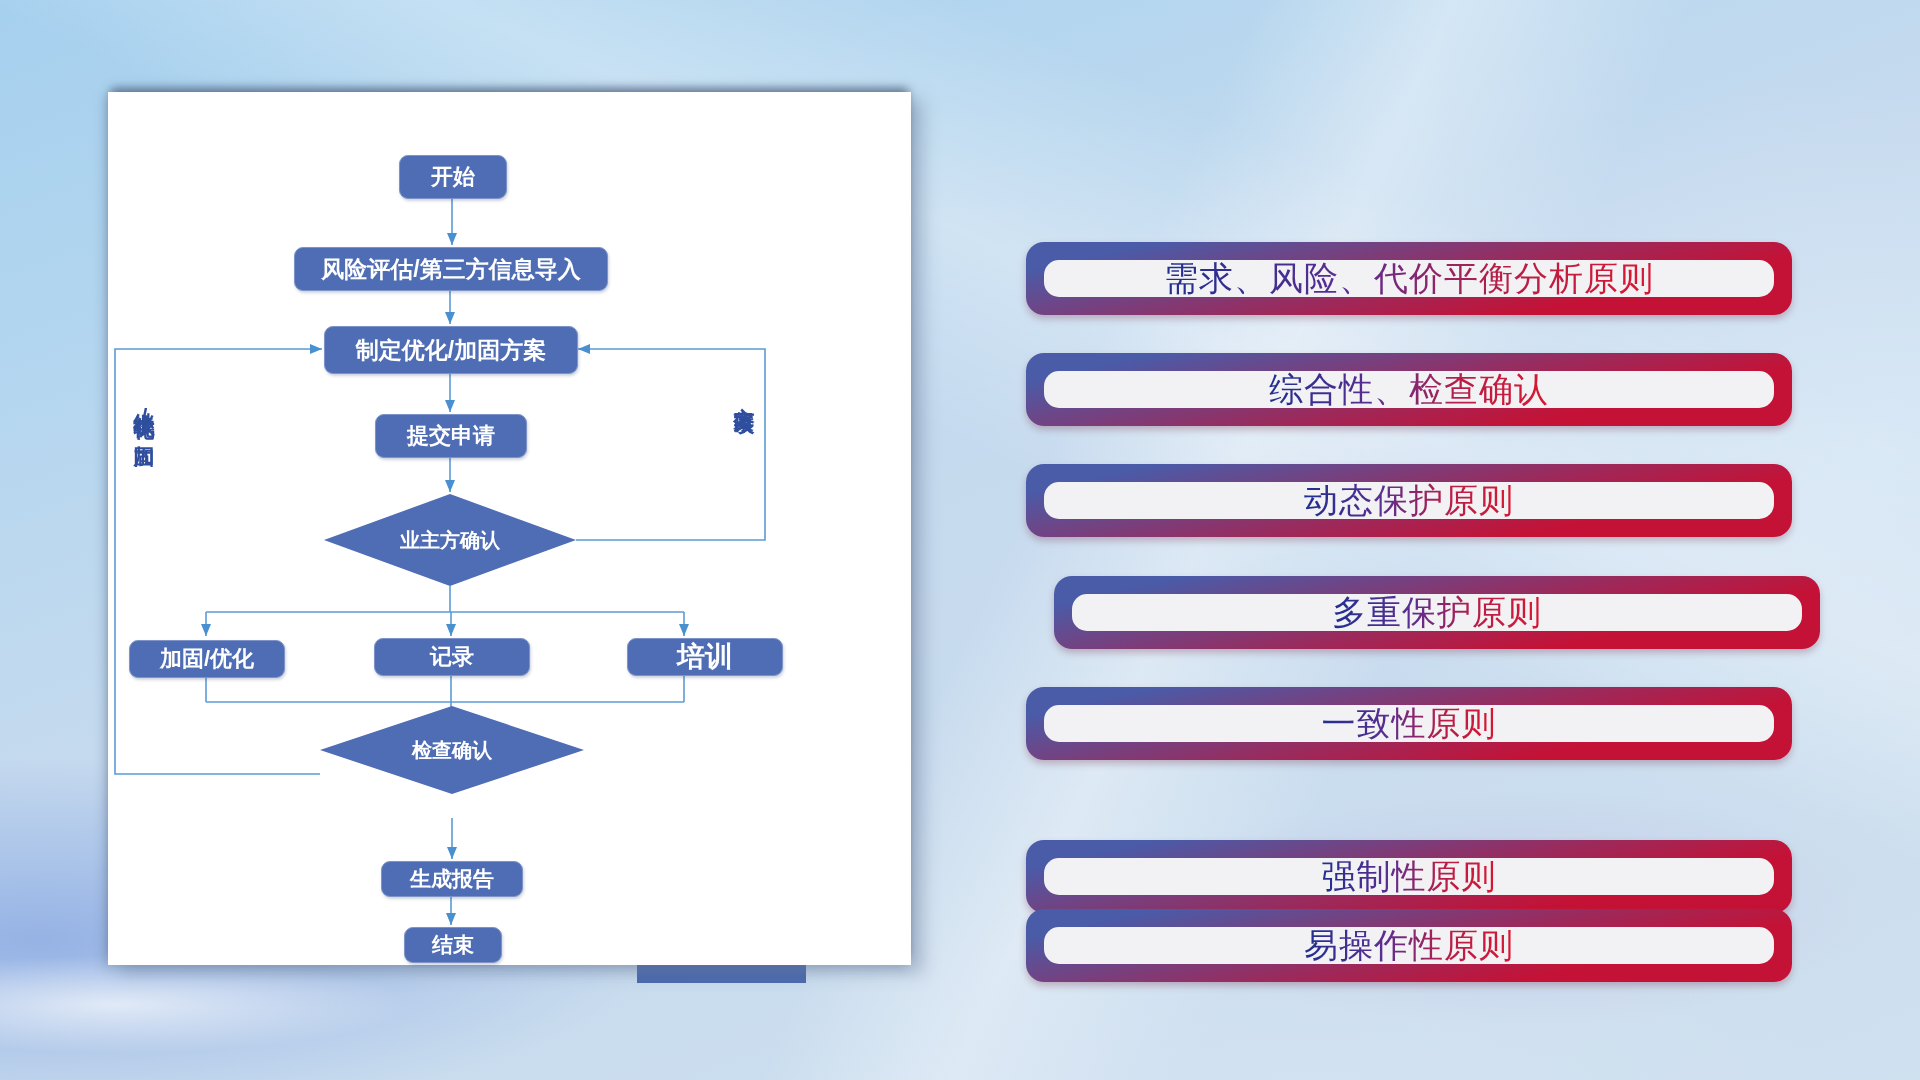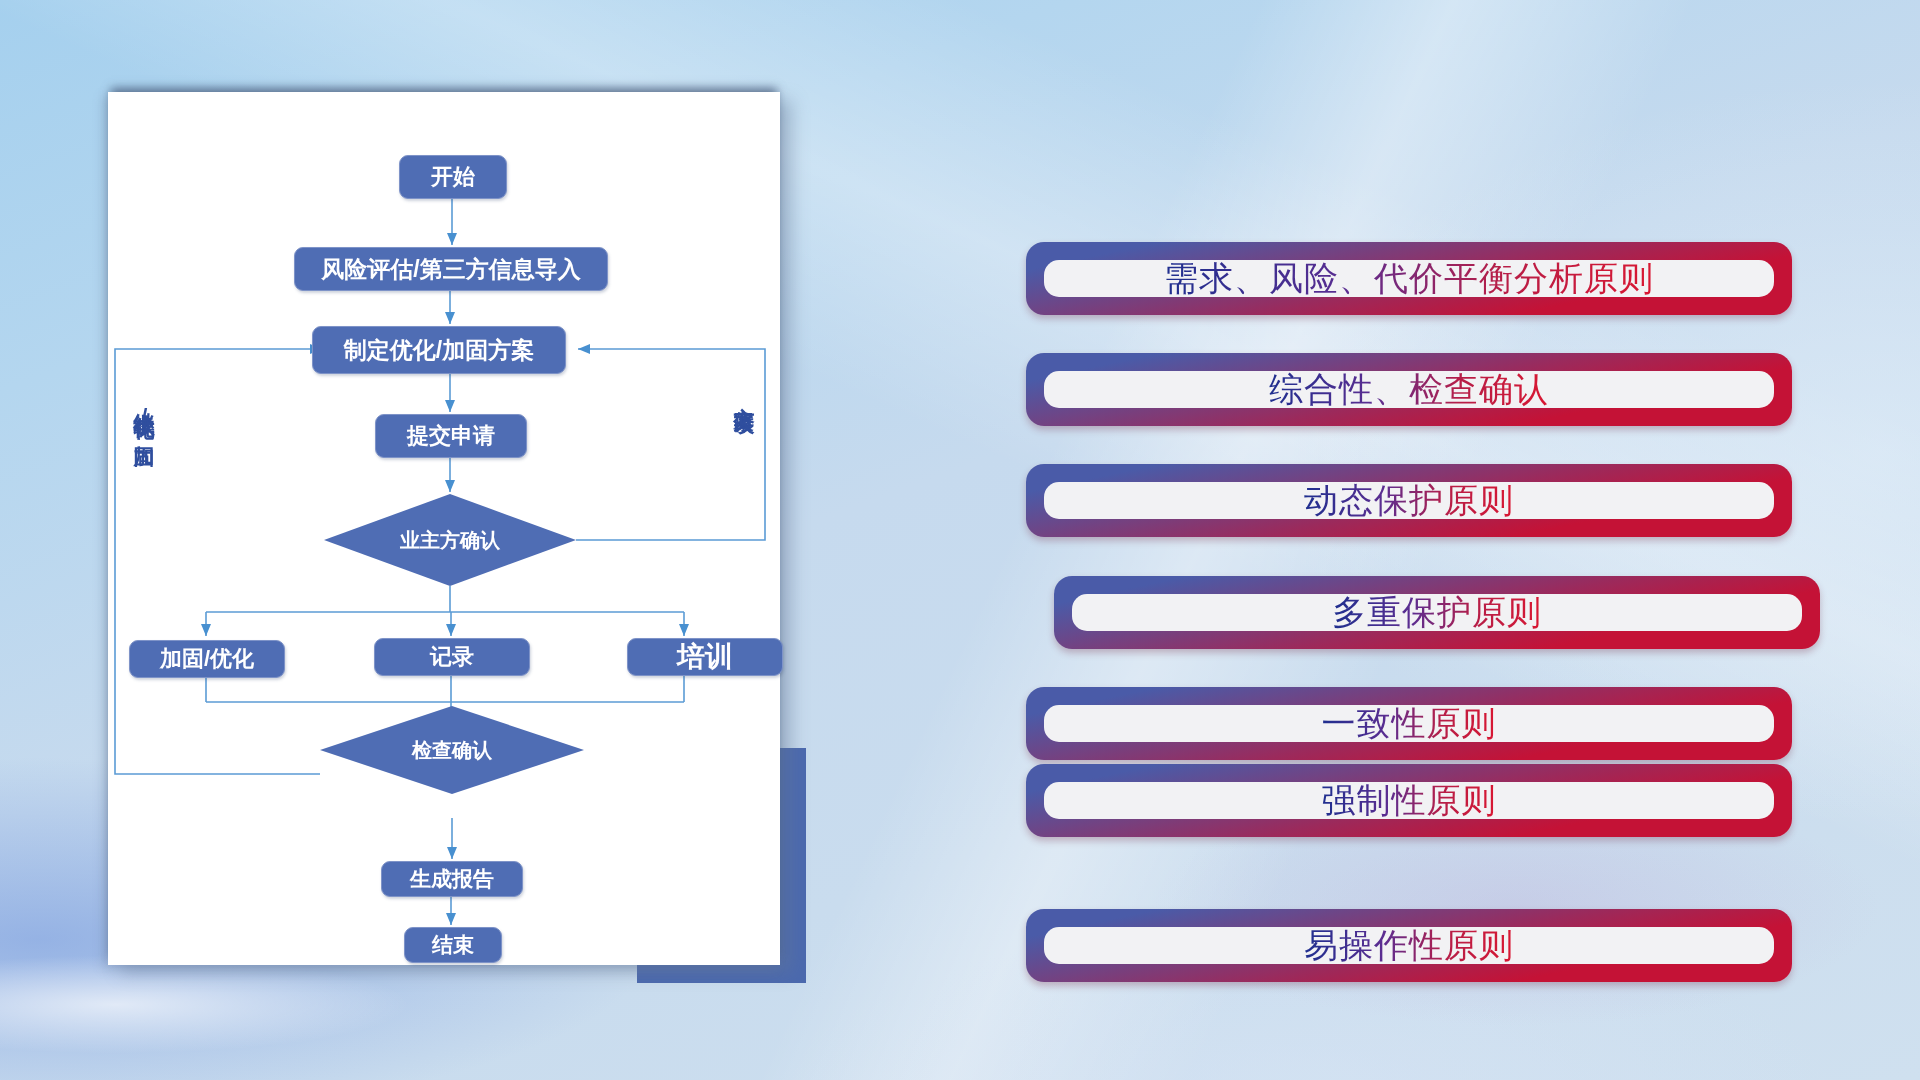--- a/index.html
+++ b/index.html
@@ -17,21 +17,21 @@
       linear-gradient(160deg, #a5d0ee 0%, #b4d6ef 22%, #c6daee 46%, #c9dcee 68%, #cfe0ef 100%);
   }
   .slide{position:relative;width:1920px;height:1080px;}
 
   
   .accent-rect{
     position:absolute;left:637px;top:748px;width:169px;height:235px;
     background:var(--accent-rect,#4b69ae);z-index:1;
   }
   .card{
-    position:absolute;left:108px;top:92px;width:672px;height:873px;
+    position:absolute;left:108px;top:92px;width:803px;height:873px;
     background:#ffffff;z-index:2;
     box-shadow:
       0 -7px 9px -3px rgba(70,90,120,0.75),
       12px 8px 16px rgba(100,120,150,0.40),
       -5px 4px 10px rgba(110,130,160,0.30);
   }
   .connectors{position:absolute;left:0;top:0;width:672px;height:873px;z-index:1;}
   .node{
     position:absolute;display:flex;align-items:center;justify-content:center;
     background:var(--node-fill,#4f6db4);border:1px solid var(--node-border,#7e93c8);
@@ -112,21 +112,21 @@
     </svg>
 
     <div class="node" style="left:291px;top:63px;width:106px;height:42px;font-size:22px;">
       <span>开始</span>
     </div>
 
     <div class="node" style="left:186px;top:155px;width:312px;height:42px;font-size:23px;">
       <span>风险评估/第三方信息导入</span>
     </div>
 
-    <div class="node" style="left:204px;top:234px;width:252px;height:46px;font-size:23px;">
+    <div class="node" style="left:216px;top:234px;width:252px;height:46px;font-size:23px;">
       <span>制定优化/加固方案</span>
     </div>
 
     <div class="node" style="left:267px;top:322px;width:150px;height:42px;font-size:22px;">
       <span>提交申请</span>
     </div>
 
     <div class="diamond" style="left:216px;top:402px;width:252px;height:92px;font-size:20px;">
       <span>业主方确认</span>
     </div>
@@ -180,21 +180,21 @@
   <div class="principle" style="top:576px;margin-left:28px;">
     <div class="inner">
       <span class="ptext">多重保护原则</span>
     </div>
   </div>
   <div class="principle" style="top:687px;">
     <div class="inner">
       <span class="ptext">一致性原则</span>
     </div>
   </div>
-  <div class="principle" style="top:764px;">
+  <div class="principle" style="top:840px;">
     <div class="inner">
       <span class="ptext">强制性原则</span>
     </div>
   </div>
   <div class="principle" style="top:909px;">
     <div class="inner">
       <span class="ptext">易操作性原则</span>
     </div>
   </div>
 

